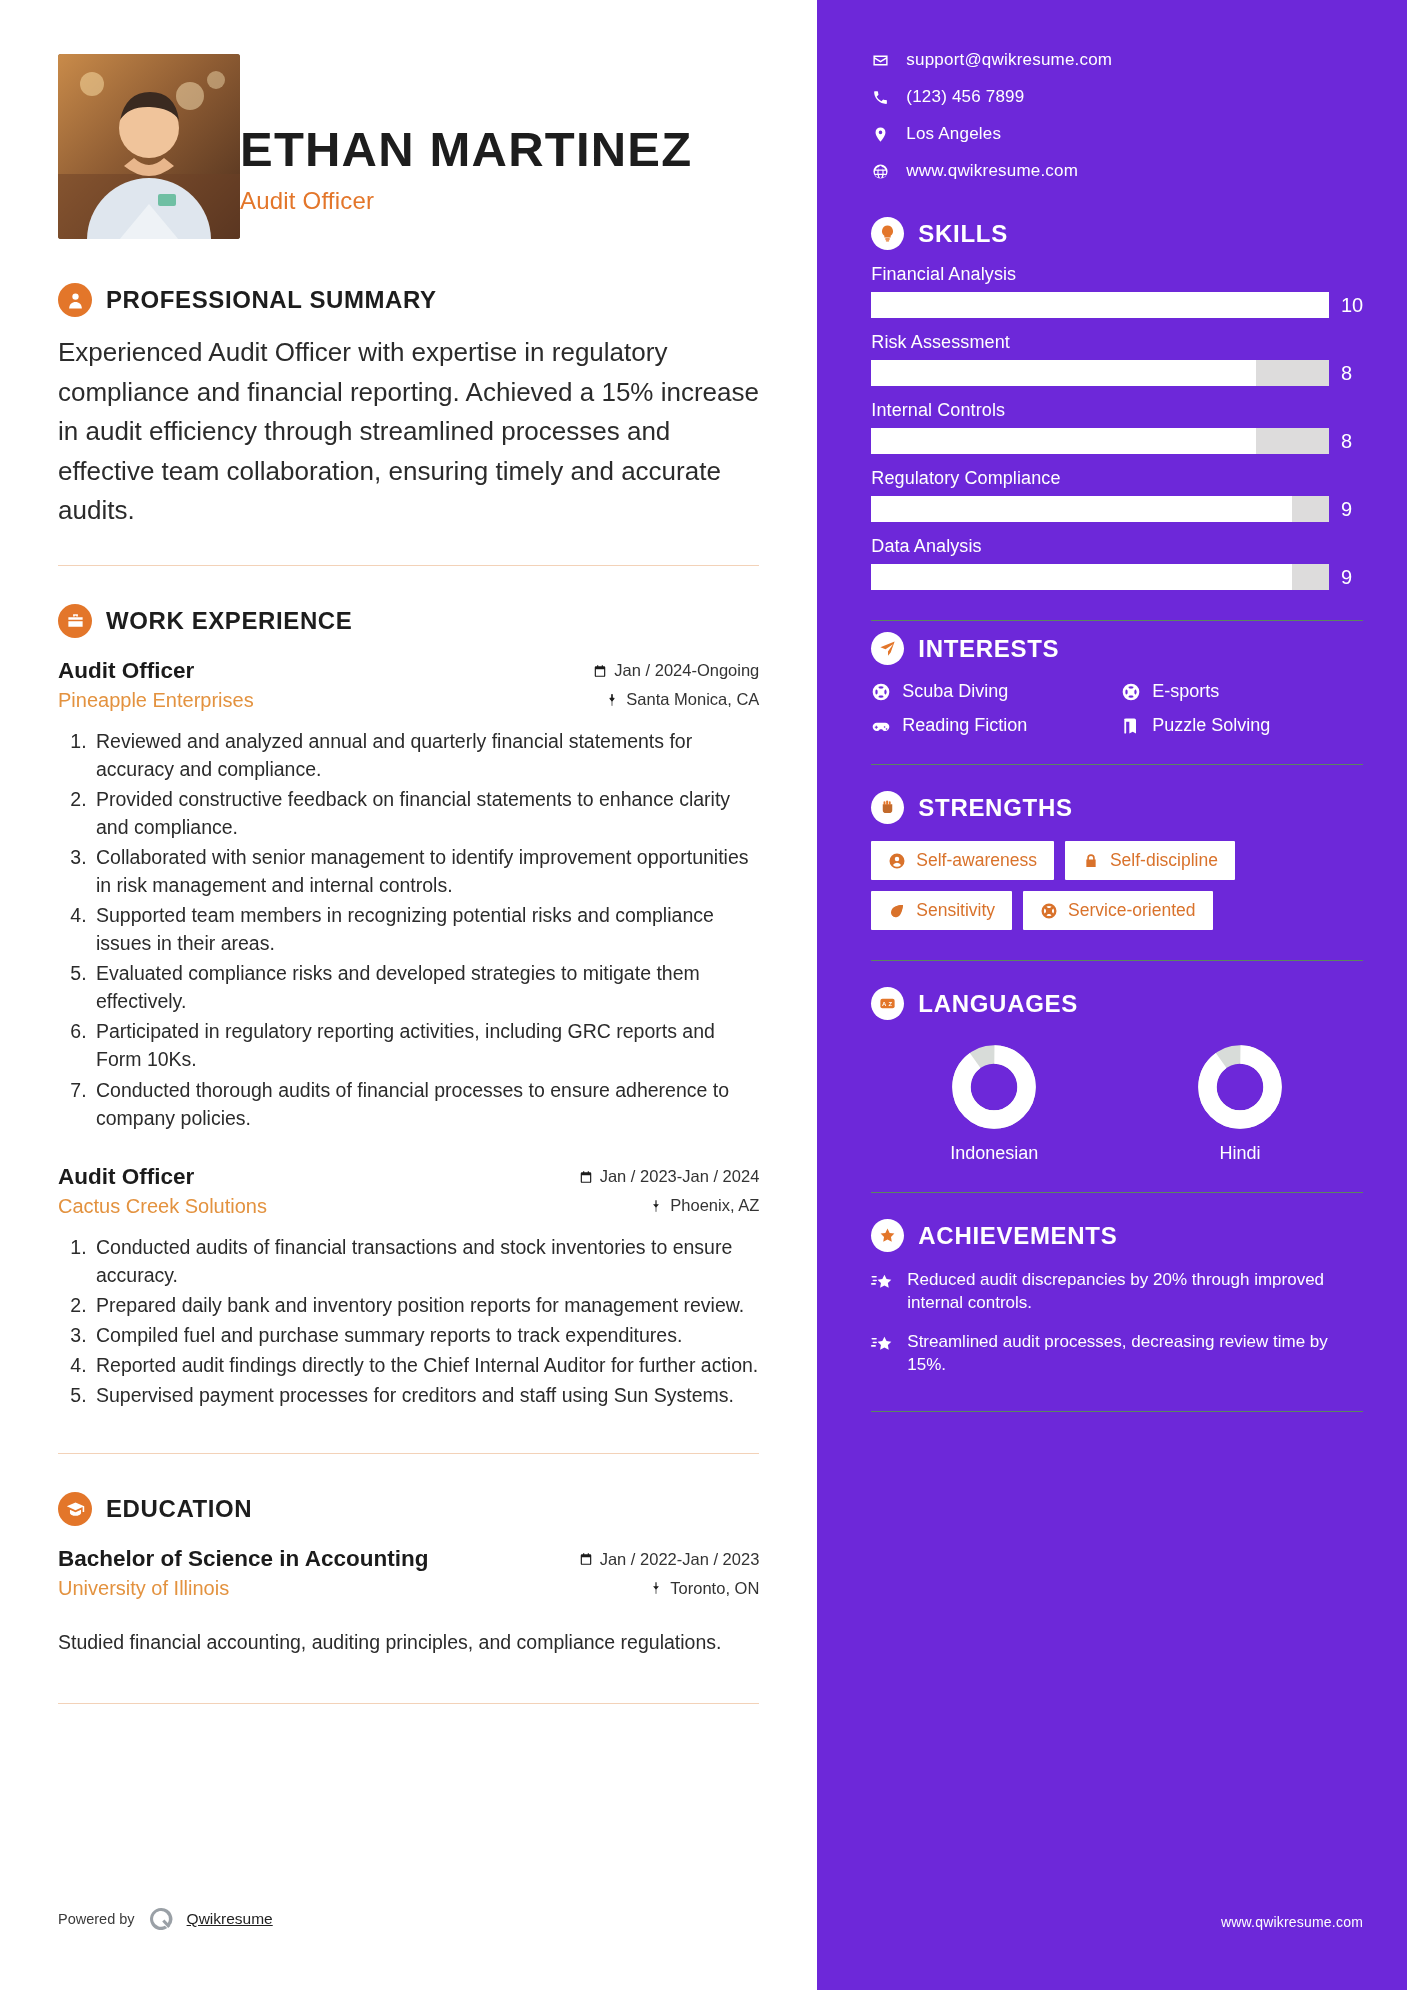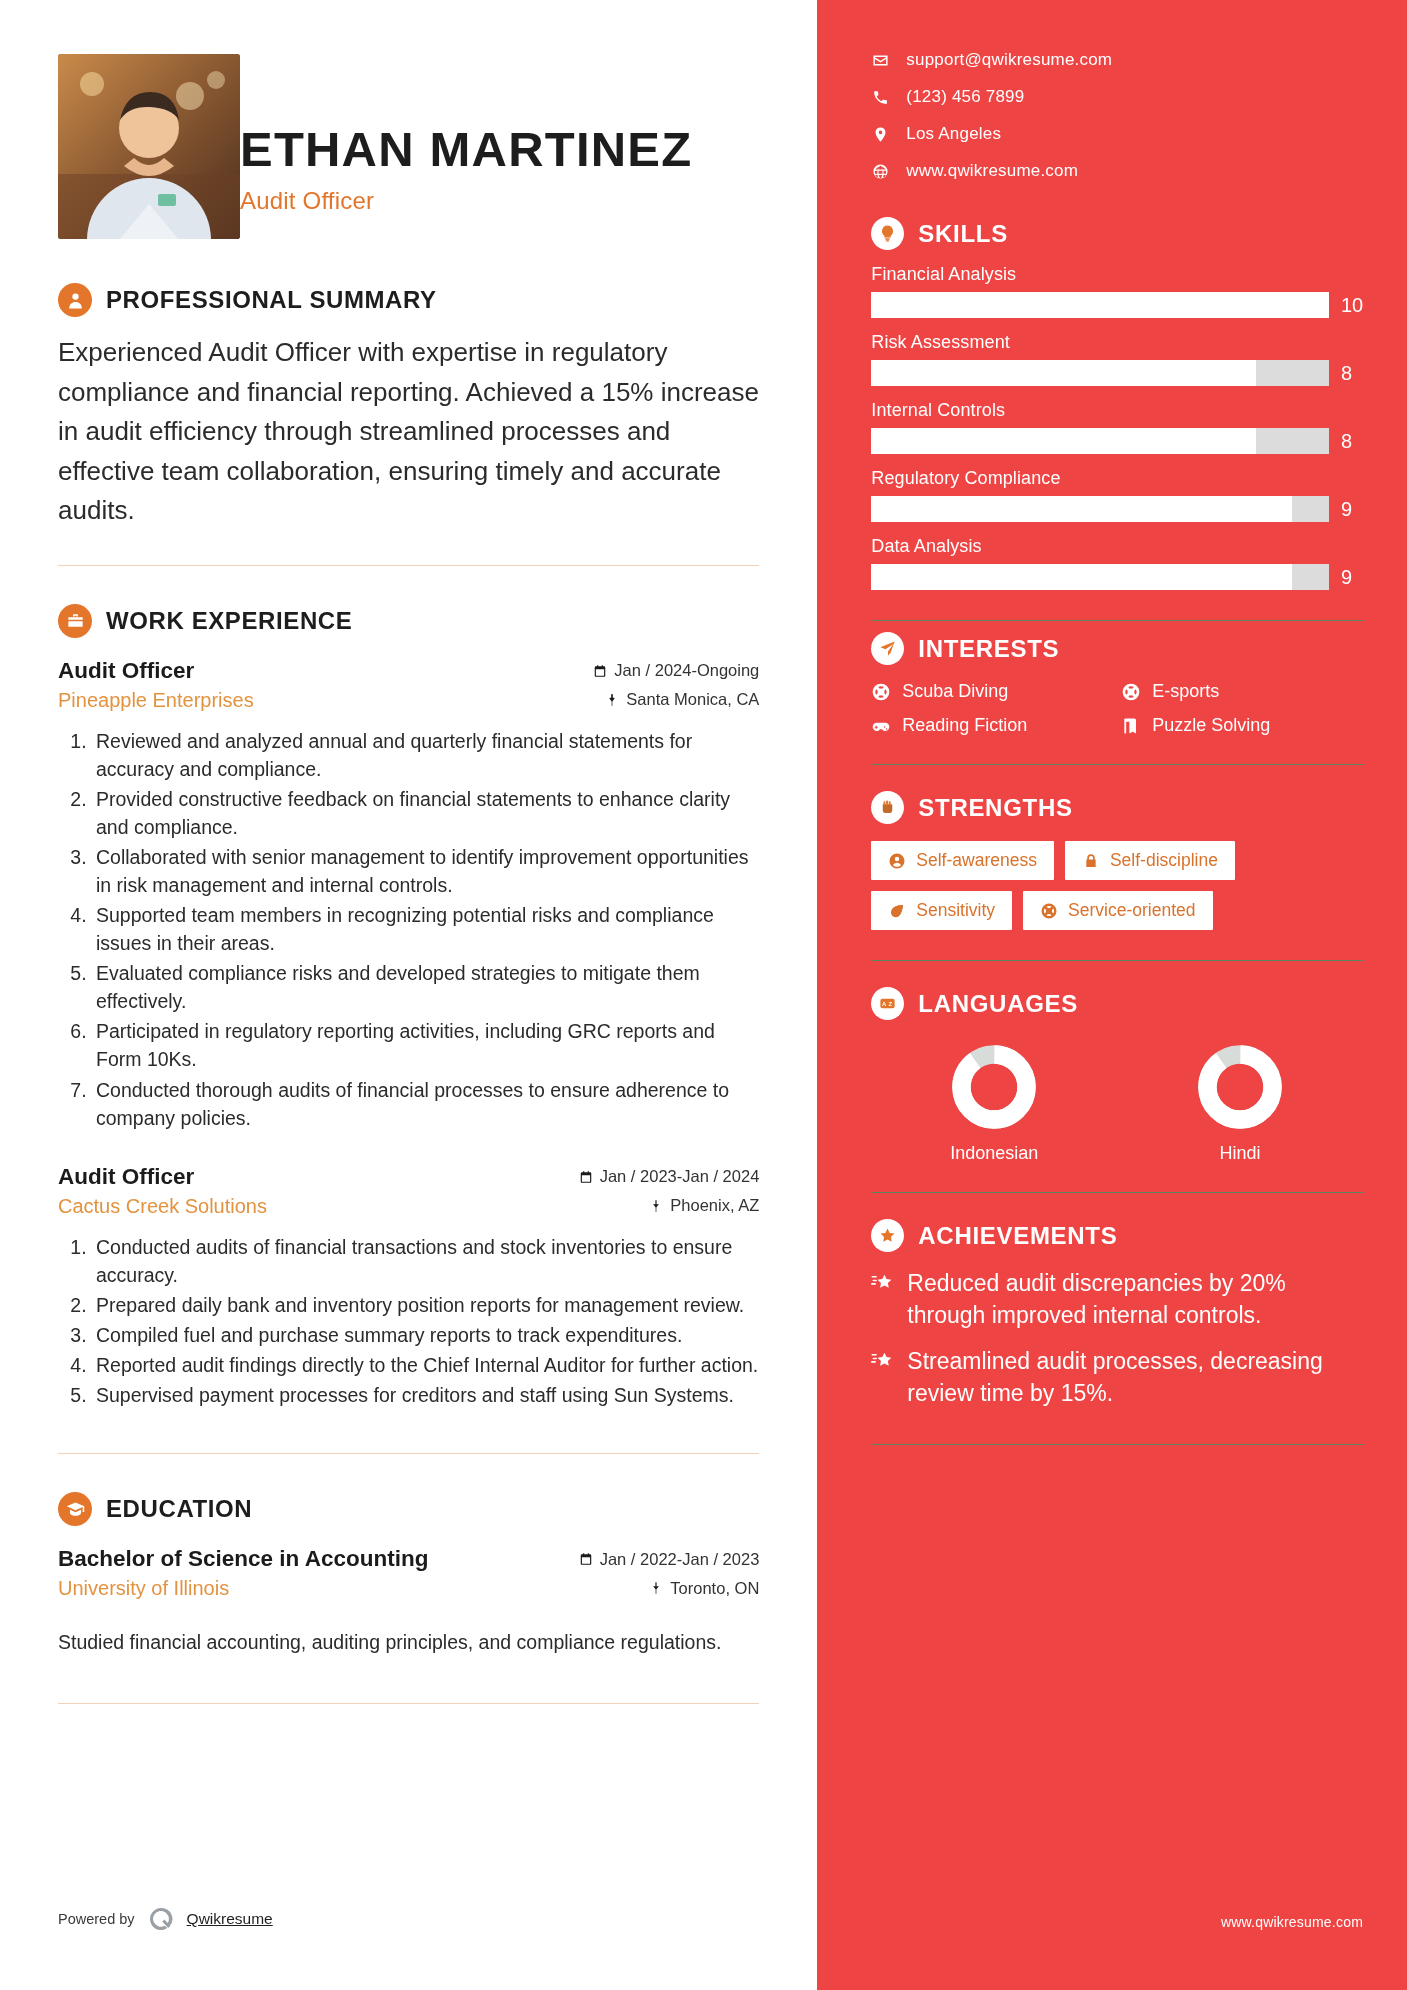--- a/index.html
+++ b/index.html
@@ -162,21 +162,21 @@
   .q-logo svg { width: 26px; height: 26px; }
   .brand-link {
     font-size: 15.5px;
     color: #1f1f1f;
     text-decoration: underline;
   }
 
   
   .right-col {
     width: 614px;
-    background: #ef4444;
+    background: #6d28d9;
     color: #ffffff;
     padding: 44px 44px 0 54px;
     position: relative;
   }
 
   .contact-list { margin-top: 6px; }
   .contact-row {
     display: flex;
     align-items: center;
     gap: 17px;
@@ -271,21 +271,21 @@
   .lang-name { font-size: 18px; margin-top: 13px; }
 
   .ach-list { margin-top: 16px; }
   .ach {
     display: flex;
     gap: 13px;
     margin-bottom: 15px;
     align-items: flex-start;
   }
   .ach svg { width: 23px; height: 23px; fill: #ffffff; flex: 0 0 23px; margin-top: 3px; }
-  .ach-text { font-size: 23px; line-height: 1.38; }
+  .ach-text { font-size: 17px; line-height: 1.38; }
 
   .footer-right {
     position: absolute;
     right: 44px;
     bottom: 60px;
     font-size: 14px;
     color: #ffffff;
     letter-spacing: .2px;
   }
 </style>

